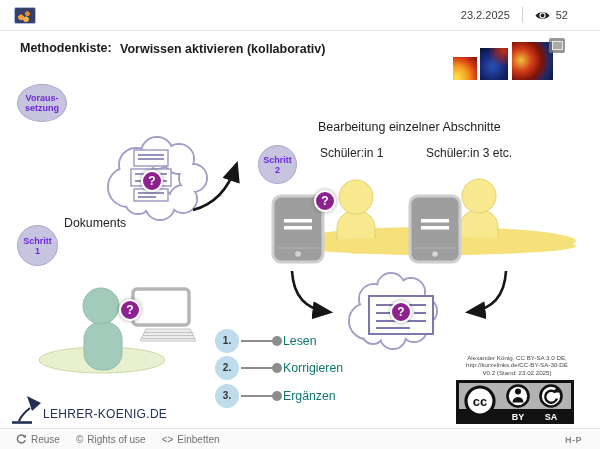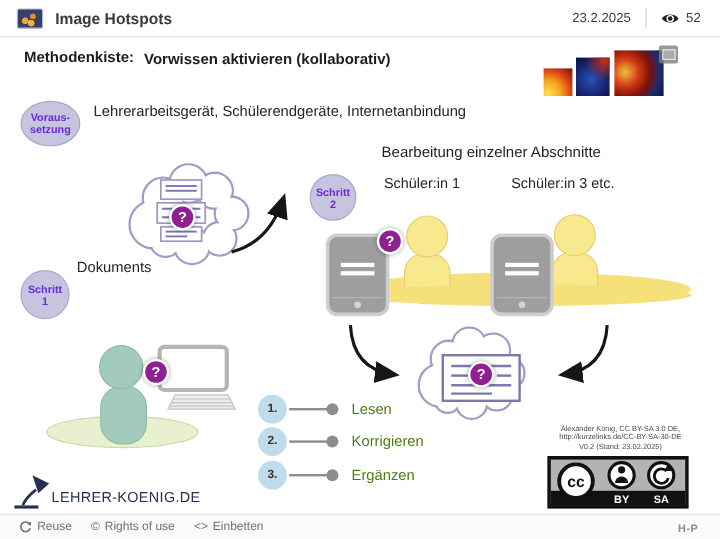--- a/index.html
+++ b/index.html
@@ -19,21 +19,21 @@
   .ct-icon{
     width:22px;height:17px;margin-left:14px;border-radius:2px;
     background:
       radial-gradient(circle at 30% 62%, #f0a23a 0 2.6px, rgba(0,0,0,0) 3px),
       radial-gradient(circle at 62% 38%, #e88a28 0 2.2px, rgba(0,0,0,0) 2.6px),
       radial-gradient(circle at 55% 75%, #f0b24a 0 2.6px, rgba(0,0,0,0) 3px),
       #36406b;
     border:1px solid #aebbdd;box-sizing:border-box;
   }
   .header-title{font-size:13px;font-weight:bold;color:#3a3a3a;margin-left:10px;}
-  .header-right{margin-left:auto;display:flex;align-items:center;margin-right:16px;}
+  .header-right{margin-left:auto;display:flex;align-items:center;margin-right:32px;}
   .header-date{font-size:11px;color:#3c3c3c;}
   .header-sep{width:1px;height:16px;background:#d0d0d0;margin:0 12px;}
   .views{display:flex;align-items:center;gap:6px;font-size:11px;color:#3c3c3c;}
 
   
   .kicker{left:20px;top:41px;font-size:12.5px;font-weight:bold;color:#1c1c1c;}
   .slide-title{left:120px;top:41px;font-size:12.5px;font-weight:bold;color:#1c1c1c;line-height:16px;}
   .slide-title .l2{padding-left:4px;}
 
   .badge{
@@ -62,21 +62,21 @@
 
   
   .list-row{position:absolute;left:215px;height:25px;display:flex;align-items:center;z-index:6;}
   .num-circle{
     width:24px;height:24px;border-radius:50%;background:var(--list_blue);
     display:flex;align-items:center;justify-content:center;
     font-size:10px;font-weight:bold;color:#333;flex:0 0 auto;
   }
   .conn-line{width:32px;height:2px;background:#8d8d8d;margin-left:2px;}
   .conn-dot{width:10px;height:10px;border-radius:50%;background:#8d8d8d;margin-left:-1px;}
-  .list-label{font-size:12.3px;color:#4d7c0f;margin-left:11px;}
+  .list-label{font-size:12.3px;color:#0f766e;margin-left:1px;}
 
   
   .thumb{position:absolute;z-index:5;}
   .thumb1{left:453px;top:57px;width:24px;height:23px;
     background:radial-gradient(circle at 15% 90%, #ffe14a 0%, #f59f1e 38%, #d93c16 68%, #6e1007 100%);}
   .thumb2{left:480px;top:48px;width:28px;height:32px;
     background:
       radial-gradient(circle at 85% 8%, #c92f18 0%, rgba(0,0,0,0) 42%),
       radial-gradient(circle at 45% 58%, #2a52b8 0%, #16246e 55%, #0a0c2c 100%);}
   .thumb3{left:512px;top:42px;width:41px;height:38px;
@@ -107,21 +107,20 @@
   .f-ic{font-size:10px;color:#707070;line-height:1;}
   .h5p-logo{margin-left:auto;margin-right:18px;font-size:9px;font-weight:bold;color:#8a8a8a;letter-spacing:.5px;cursor:pointer;text-align:right;}
 
   svg.scene{position:absolute;left:0;top:0;z-index:4;pointer-events:none;}
 </style>
 </head>
 <body>
 
 <div class="header">
   <div class="ct-icon"></div>
-  <div class="header-title">Image Hotspots</div>
   <div class="header-right">
     <span class="header-date">23.2.2025</span>
     <span class="header-sep"></span>
     <span class="views">
       <svg width="15" height="11" viewBox="0 0 15 11">
         <path d="M0.5 5.5 C3.2 1 11.8 1 14.5 5.5 C11.8 10 3.2 10 0.5 5.5 Z" fill="#222"></path>
         <circle cx="7.5" cy="5.5" r="3.1" fill="#fff"></circle>
         <circle cx="7.5" cy="5.5" r="1.9" fill="#222"></circle>
       </svg>
       <span>52</span>
@@ -260,21 +259,20 @@
 <div class="abs kicker" style="z-index:6">Methodenkiste:</div>
 <div class="abs slide-title" style="z-index:6">
   <div>Vorwissen aktivieren (kollaborativ)</div>
 </div>
 
 <div class="abs badge badge-voraus">
   <div class="bl">Voraus-</div>
   <div class="bl">setzung</div>
 </div>
 <div class="abs body-text prereq" style="z-index:6">
-  <div>Lehrerarbeitsgerät, Schülerendgeräte, Internetanbindung</div>
 </div>
 
 <div class="abs heading-mid" style="z-index:6">Bearbeitung einzelner Abschnitte</div>
 <div class="abs student" style="left:320px;z-index:6">Schüler:in 1</div>
 <div class="abs student" style="left:426px;z-index:6">Schüler:in 3 etc.</div>
 
 <div class="abs badge badge-s2">
   <div class="bl">Schritt</div>
   <div class="bl">2</div>
 </div>

